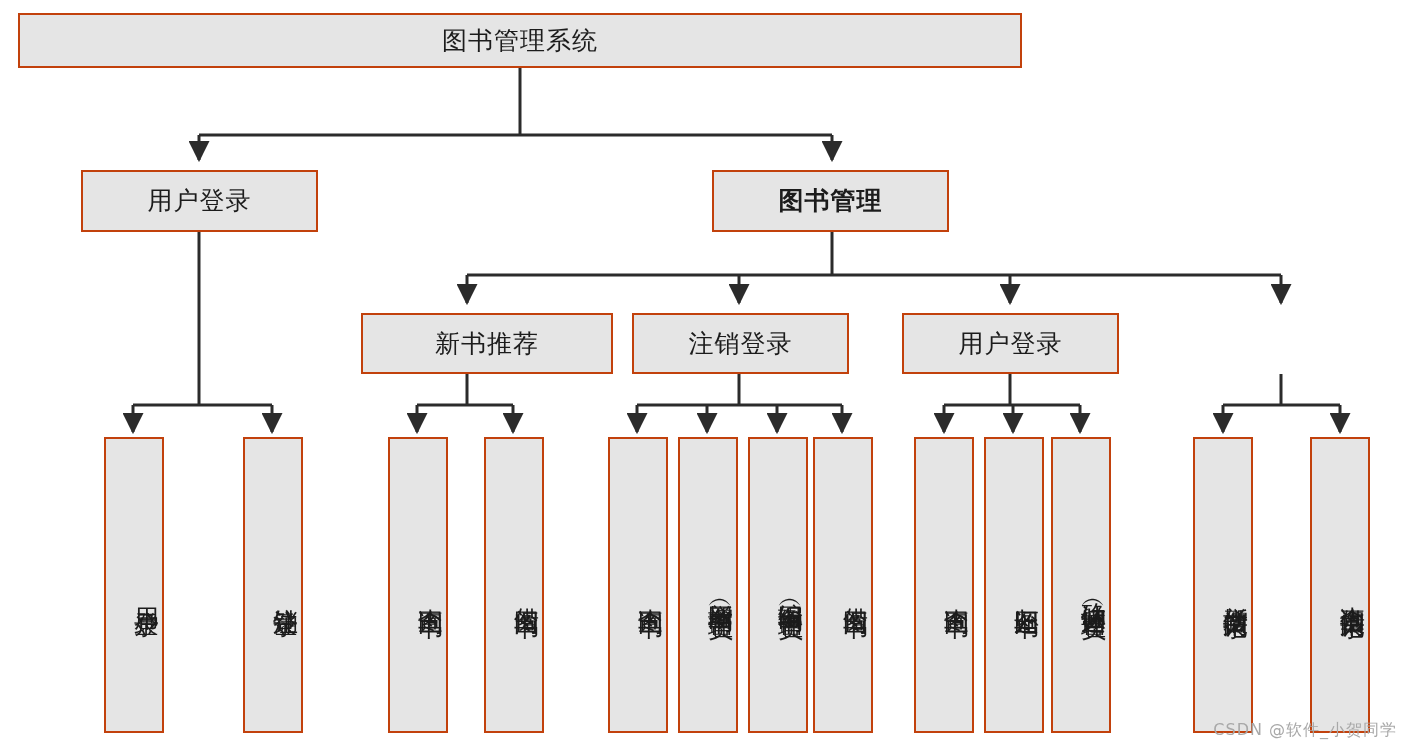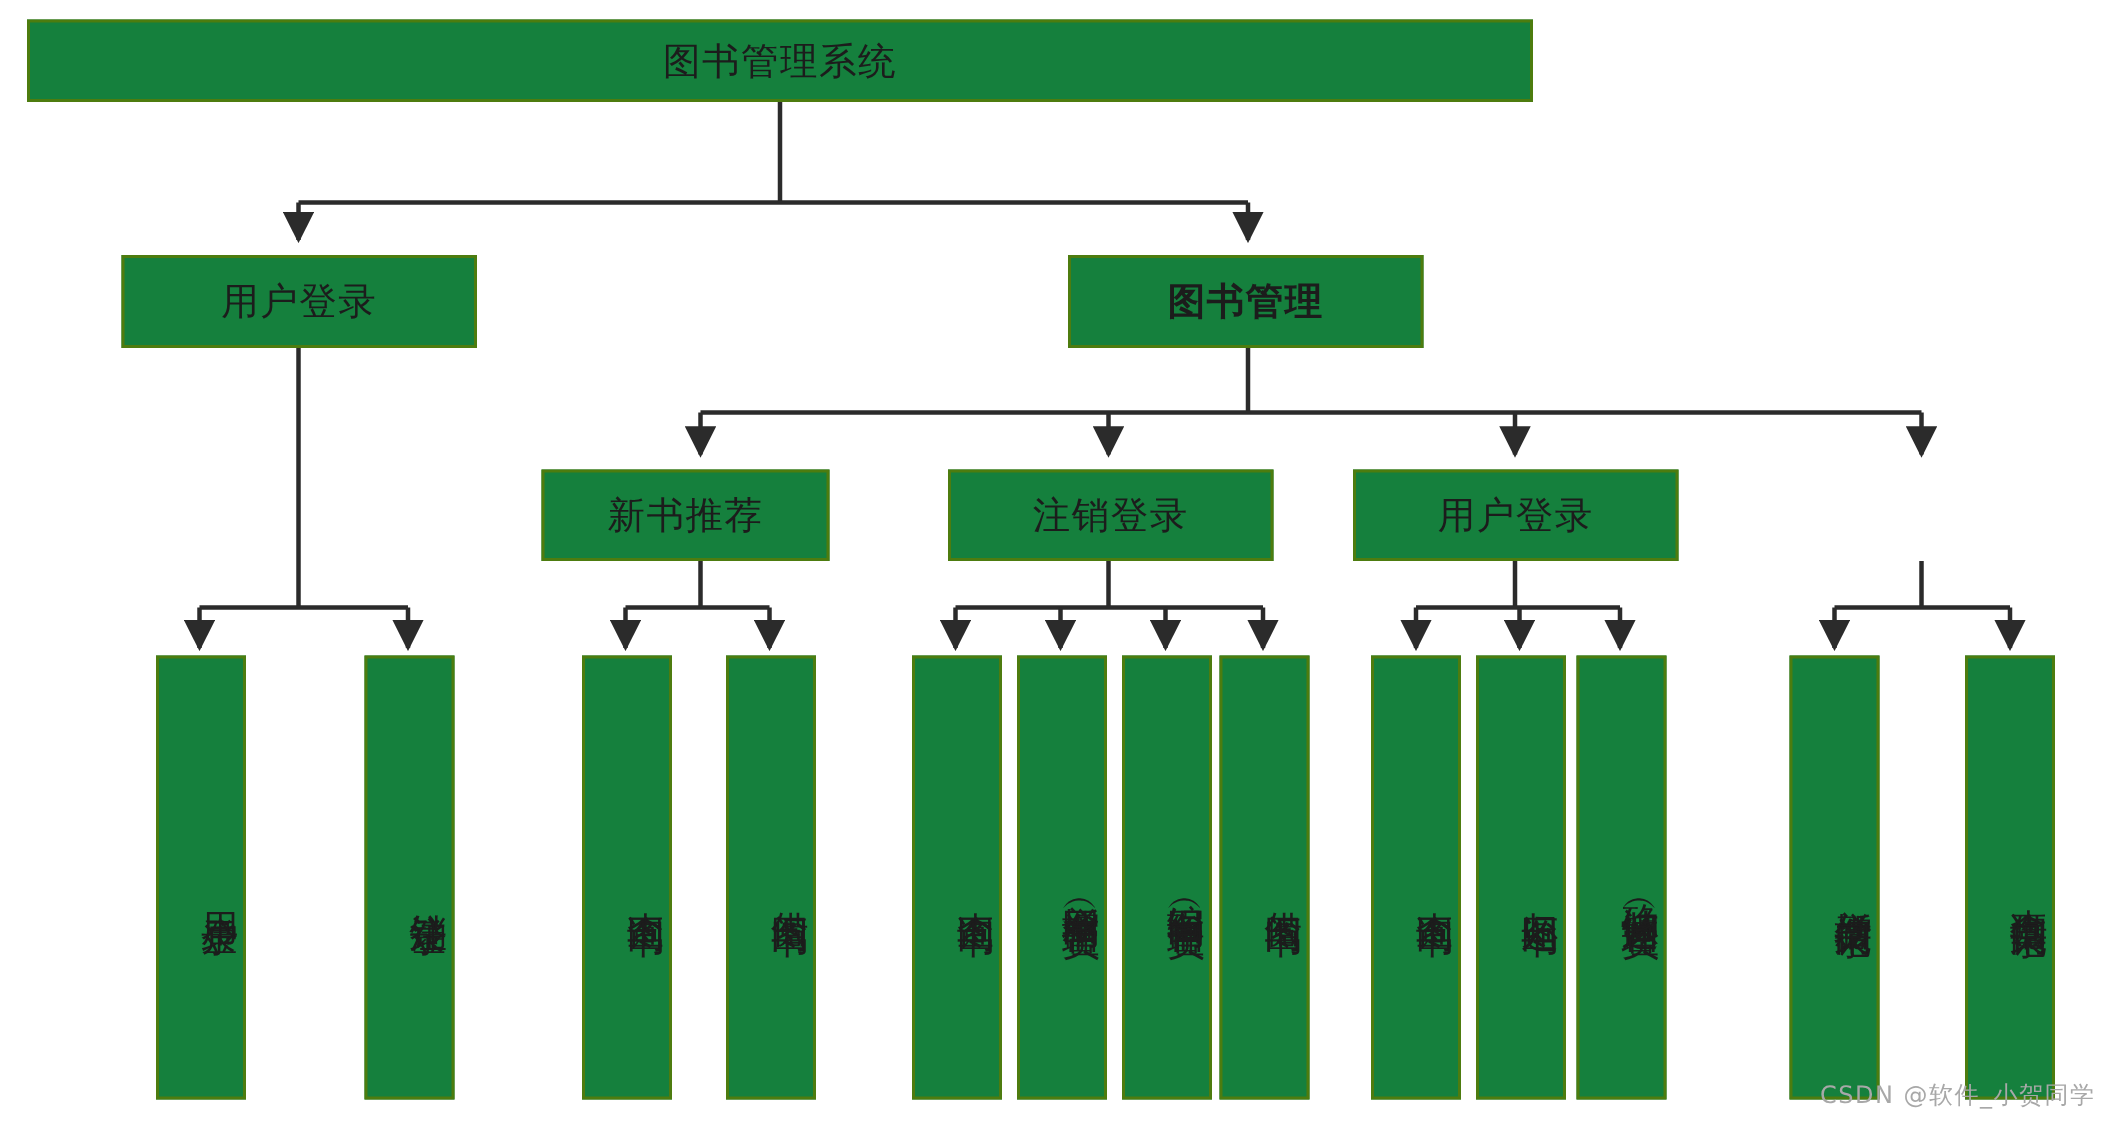--- a/index.html
+++ b/index.html
@@ -23,22 +23,22 @@
     position: absolute;
     left: 0;
     top: 0;
     width: 1405px;
     height: 747px;
     pointer-events: none;
   }
   .node {
     position: absolute;
     box-sizing: border-box;
-    background: #15803d;
-    border: 2px solid #4d7c0f;
+    background: #e5e5e5;
+    border: 2px solid #c2410c;
     display: flex;
     align-items: center;
     justify-content: center;
     text-align: center;
     color: #1c1c1c;
   }
   .node.horiz {
     writing-mode: horizontal-tb;
     font-size: 25px;
     letter-spacing: 1px;
@@ -129,21 +129,21 @@
     <span>图书管理系统</span>
   </div>
 
   <div class="node horiz" style="left:81px; top:170px; width:237px; height:62px;">
     <span>用户登录</span>
   </div>
   <div class="node horiz" style="left:712px; top:170px; width:237px; height:62px;font-weight:bold;">
     <span>图书管理</span>
   </div>
 
-  <div class="node horiz" style="left:361px; top:313px; width:192px; height:61px;text-align:center;">
+  <div class="node horiz" style="left:361px; top:313px; width:252px; height:61px;text-align:center;">
     <span>新书推荐</span>
   </div>
   <div class="node horiz" style="left:632px; top:313px; width:217px; height:61px;">
     <span>注销登录</span>
   </div>
   <div class="node horiz" style="left:902px; top:313px; width:217px; height:61px;">
     <span>用户登录</span>
   </div>
 
   <div class="node vert" style="left:104px; top:437px; width:60px; height:296px;">

